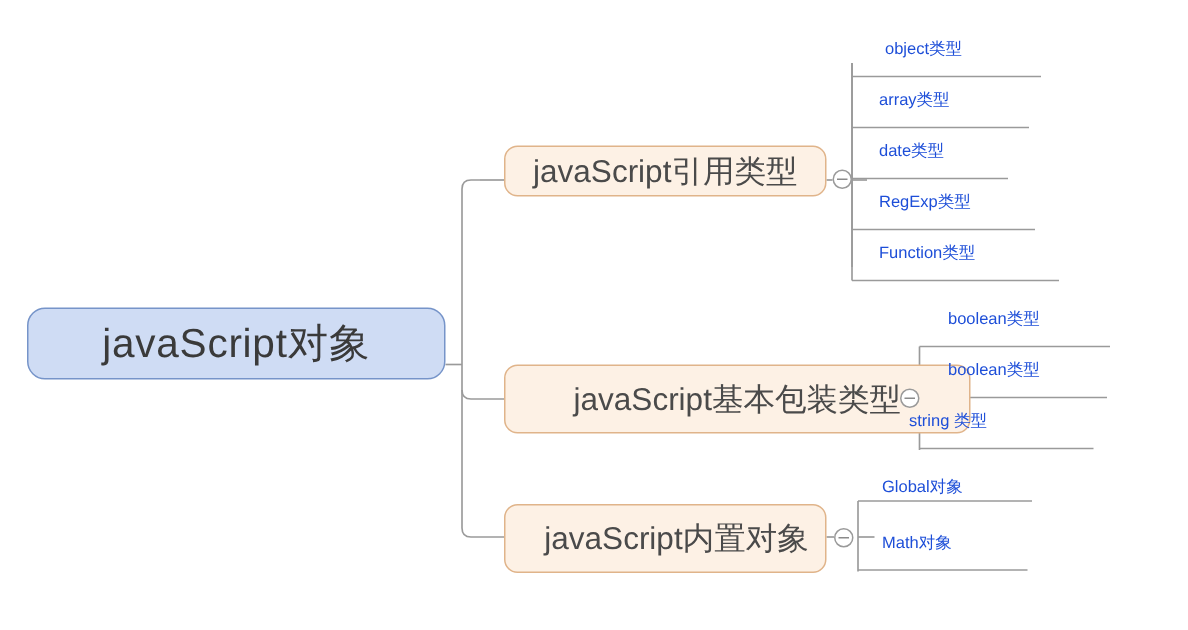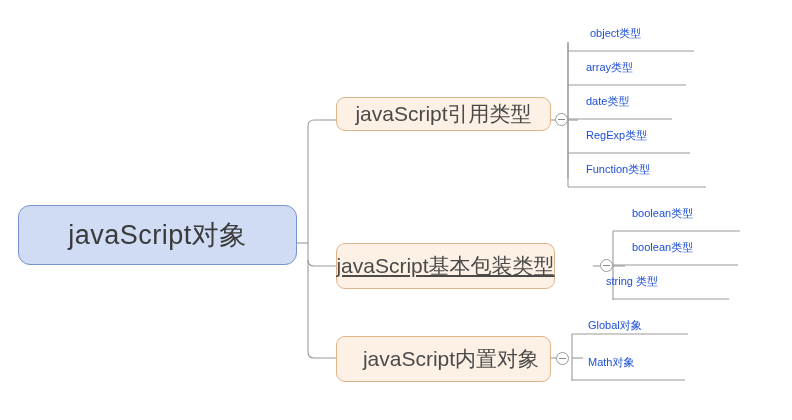--- a/index.html
+++ b/index.html
@@ -30,21 +30,21 @@
     height: 420px;
     pointer-events: none;
   }
 
   
   .root-node {
     position: absolute;
     left: 18px;
     top: 205px;
     width: 279px;
-    height: 60px;
+    height: 48px;
     box-sizing: border-box;
     background: #cfdcf4;
     border: 1px solid #7694c9;
     border-radius: 12px;
     display: flex;
     align-items: center;
     justify-content: center;
     color: #3a3a3a;
     font-size: 27px;
     letter-spacing: 0.5px;
@@ -59,21 +59,21 @@
     border: 1px solid #e0b48a;
     border-radius: 9px;
     display: flex;
     align-items: center;
     justify-content: center;
     color: #4a4a4a;
     font-size: 21px;
     white-space: nowrap;
   }
   #branch-1 { left: 336px; top: 97px;  width: 215px; height: 34px; }
-  #branch-2 { left: 336px; top: 243px; width: 219px; height: 46px; text-decoration: underline; }
+  #branch-2 { left: 336px; top: 243px; width: 311px; height: 46px; }
   #branch-3 { left: 336px; top: 336px; width: 215px; height: 46px; padding-left: 15px; }
 
   
   .leaf {
     position: absolute;
     color: #1d4ed8;
     font-size: 11px;
     white-space: nowrap;
     line-height: 1;
   }

